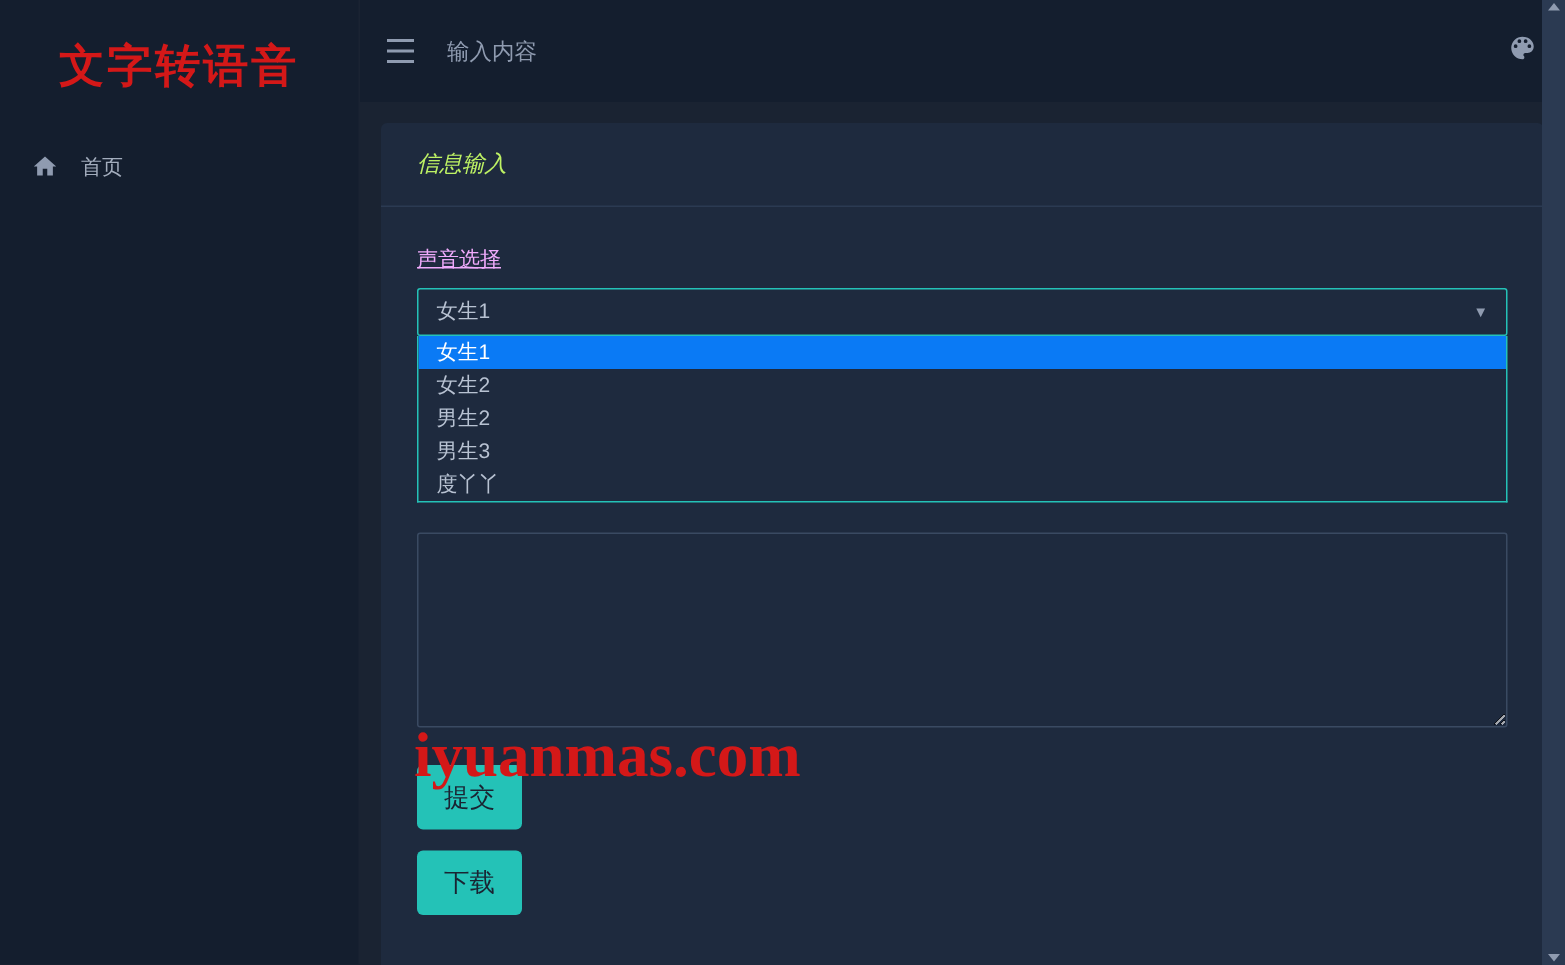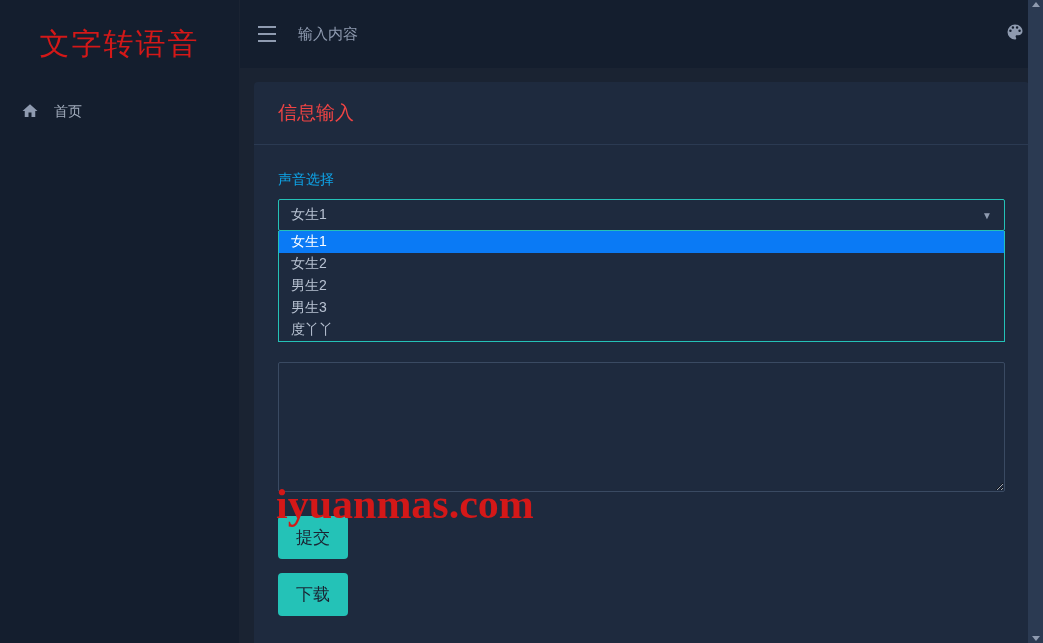--- a/index.html
+++ b/index.html
@@ -25,21 +25,21 @@
       background: #141e2e;
       border-right: 1px solid #1a2332;
       flex-shrink: 0;
     }
     .logo {
       padding: 24px 20px;
       text-align: center;
     }
     .logo-text {
       font-size: 30px;
-      font-weight: normal;
+      font-weight: bold;
       color: #d41818;
       letter-spacing: 2px;
     }
     .nav-item {
       display: flex;
       align-items: flex-end;
       padding: 12px 20px;
       cursor: pointer;
       color: #a3adbd;
     }
@@ -104,36 +104,38 @@
       overflow: auto;
     }
     .card {
       background: #1e2a3e;
       border-radius: 4px;
       overflow: visible;
     }
     .card-header {
       padding: 18px 24px;
       border-bottom: 1px solid #2b3a52;
-      color: #ef4444;
-      font-size: 19px;
+      color: #bef264;
+      font-size: 15px;
+      font-style: italic;
     }
     .card-body {
       padding: 26px 24px;
       position: relative;
     }
     .form-group {
       margin-bottom: 20px;
       position: relative;
     }
     .form-label {
       display: block;
-      color: #0ea5e9;
+      color: #f0abfc;
       font-size: 14px;
       margin-bottom: 10px;
+      text-decoration: underline;
     }
     .select-wrapper {
       position: relative;
     }
     .select-display {
       border: 1px solid #24c2b7;
       padding: 6px 12px;
       font-size: 14px;
       color: #b8c2d2;
       background: transparent;

